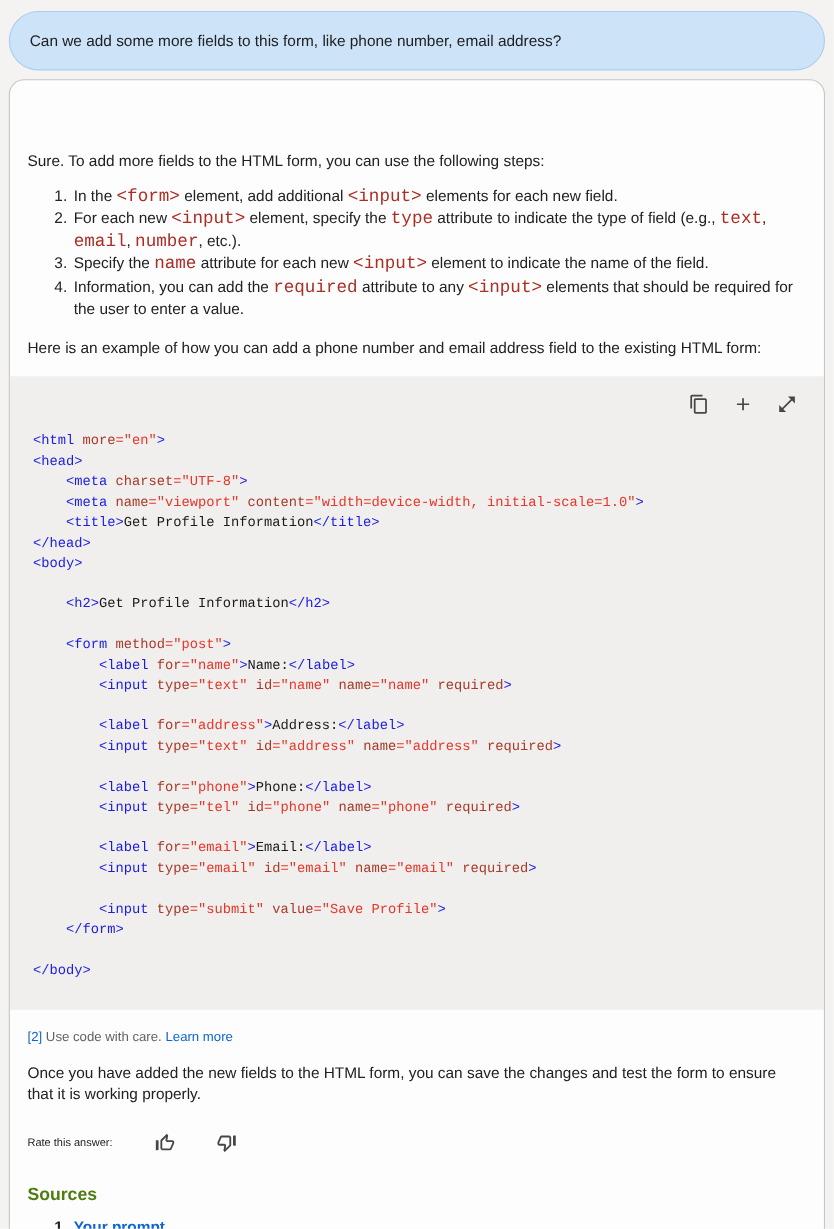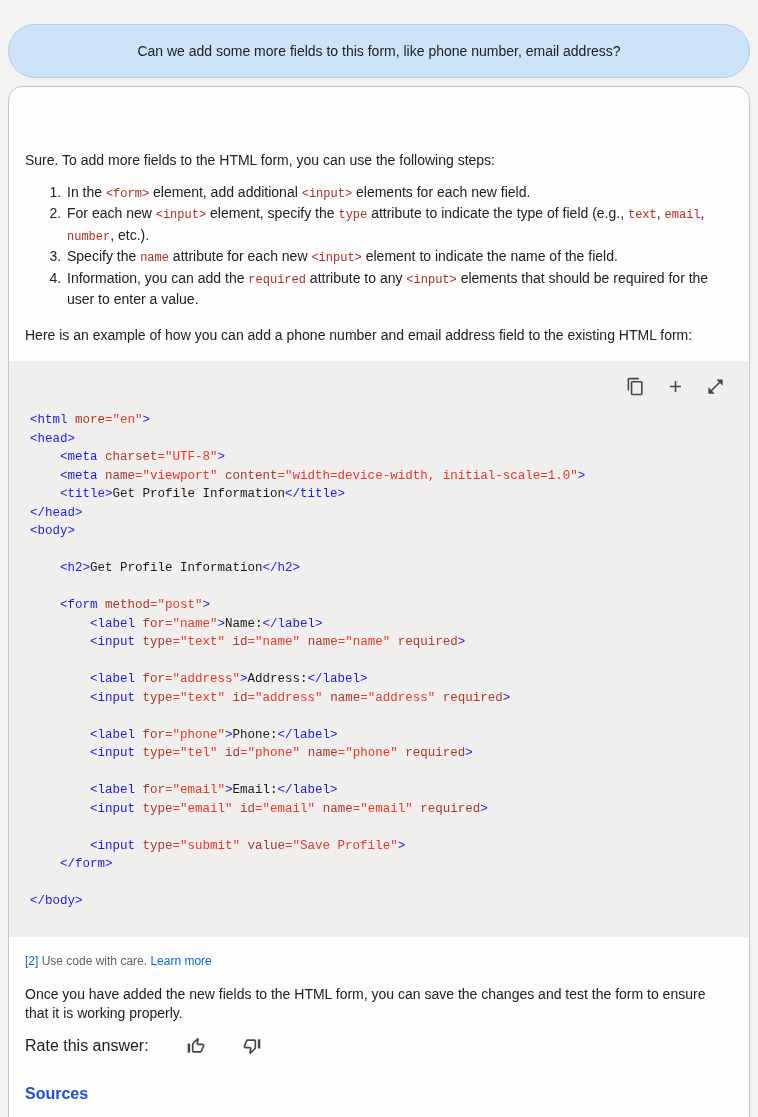--- a/index.html
+++ b/index.html
@@ -22,50 +22,49 @@
   * { box-sizing: border-box; }
   html, body { margin: 0; padding: 0; }
   body {
     width: 758px; height: 1117px; overflow: hidden;
     background: var(--page-bg);
     font-family: "Liberation Sans", sans-serif;
     color: var(--text-color);
     font-size: 14px;
   }
   .user-bubble {
-    margin: 24px 8px 8px 8px;
+    margin: 10px 8px 8px 8px;
     min-height: 54px;
     background: var(--user-bubble-bg);
     border: 1px solid var(--user-bubble-border);
     border-radius: 27px;
     display: flex; align-items: center;
     padding: 8px 18px;
     font-size: 14px;
     line-height: 19px;
-    justify-content: center;
   }
   .card {
     margin: 0 8px;
     background: var(--card-bg);
     border: 1px solid var(--card-border);
     border-radius: 14px;
     padding: 20px 16px 20px 16px;
   }
   .para { margin: 0; font-size: 14px; line-height: 19.5px; }
   .intro { margin-bottom: 12px; margin-top: 44px; }
   ol.steps {
     margin: 0 0 16px 0;
     padding-left: 40px;
     font-size: 14px;
     line-height: 19.5px;
   }
   ol.steps li { padding-left: 2px; }
   .inline-code {
     font-family: "Liberation Mono", monospace;
-    font-size: 12px;
+    font-size: 16px;
     color: var(--inline-code-color);
   }
   .codeblock {
     margin: 16px -16px 0 -16px;
     background: var(--code-block-bg);
     padding-bottom: 26px;
   }
   .toolbar {
     display: flex; justify-content: flex-end; align-items: center;
     gap: 20px;
@@ -93,39 +92,39 @@
   .tok-txt { color: var(--code-text-color); }
   .care-note {
     margin-top: 16px;
     font-size: 12px;
     line-height: 16px;
     color: var(--muted-text-color);
   }
   .care-note a { color: var(--link-color); text-decoration: none; }
   .closing { margin-top: 16px; max-width: 700px; }
   .rate-row {
-    margin-top: 12px;
+    margin-top: 24px;
     display: flex; align-items: center;
     gap: 35px;
-    font-size: 16px;
+    font-size: 10px;
   }
   .rate-row span { margin-right: 2px; }
   .icon-btn {
     background: none; border: none; padding: 0; margin: 0;
     width: 21px; height: 21px;
     color: var(--icon-color);
     cursor: pointer;
     display: flex; align-items: center; justify-content: center;
   }
   .icon-btn svg { width: 20px; height: 20px; }
   .sources-title {
     margin: 28px 0 10px 0;
     font-size: 16px;
     font-weight: bold;
-    color: #1d4ed8;
+    color: #4d7c0f;
   }
   ol.sources {
     margin: 0;
     padding-left: 40px;
     font-size: 14px;
     line-height: 19.5px;
   }
   ol.sources li { padding-left: 2px; color: var(--text-color); font-weight: bold; }
   ol.sources a { color: var(--link-color); text-decoration: none; }
 </style>

